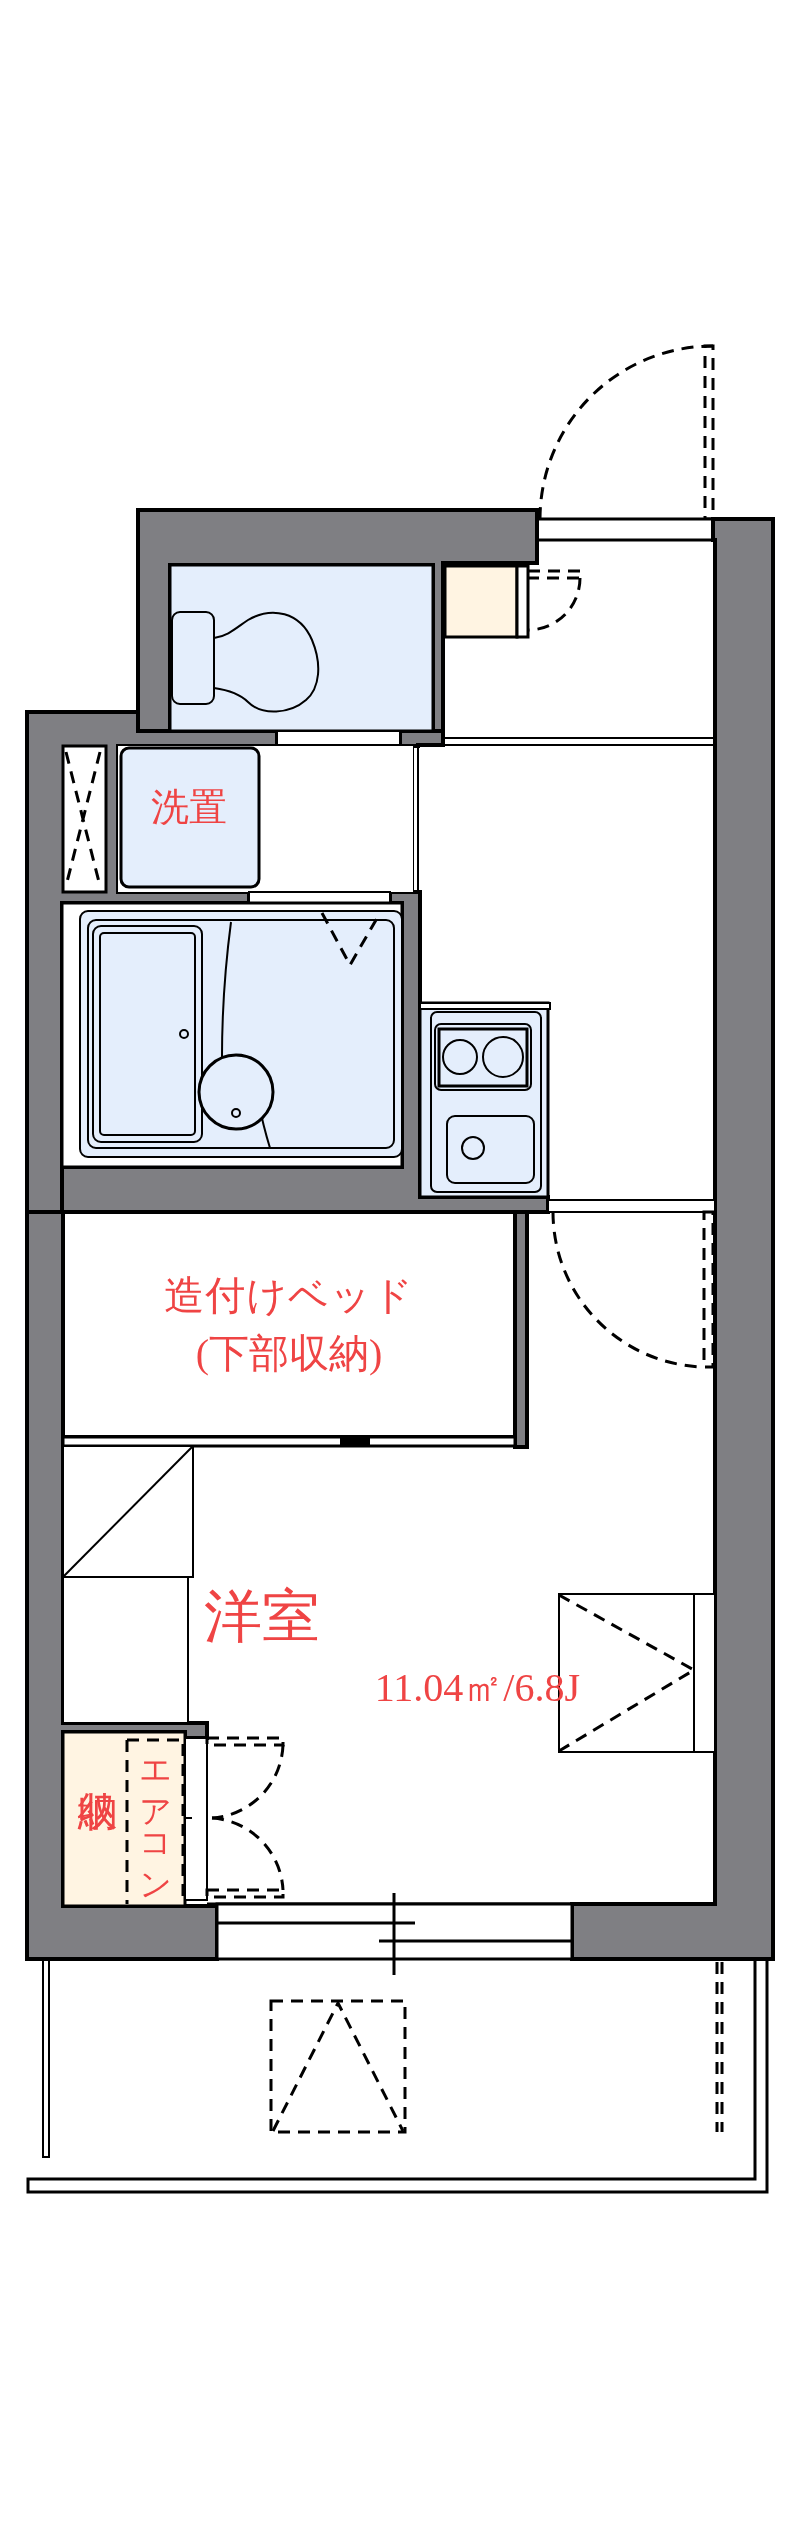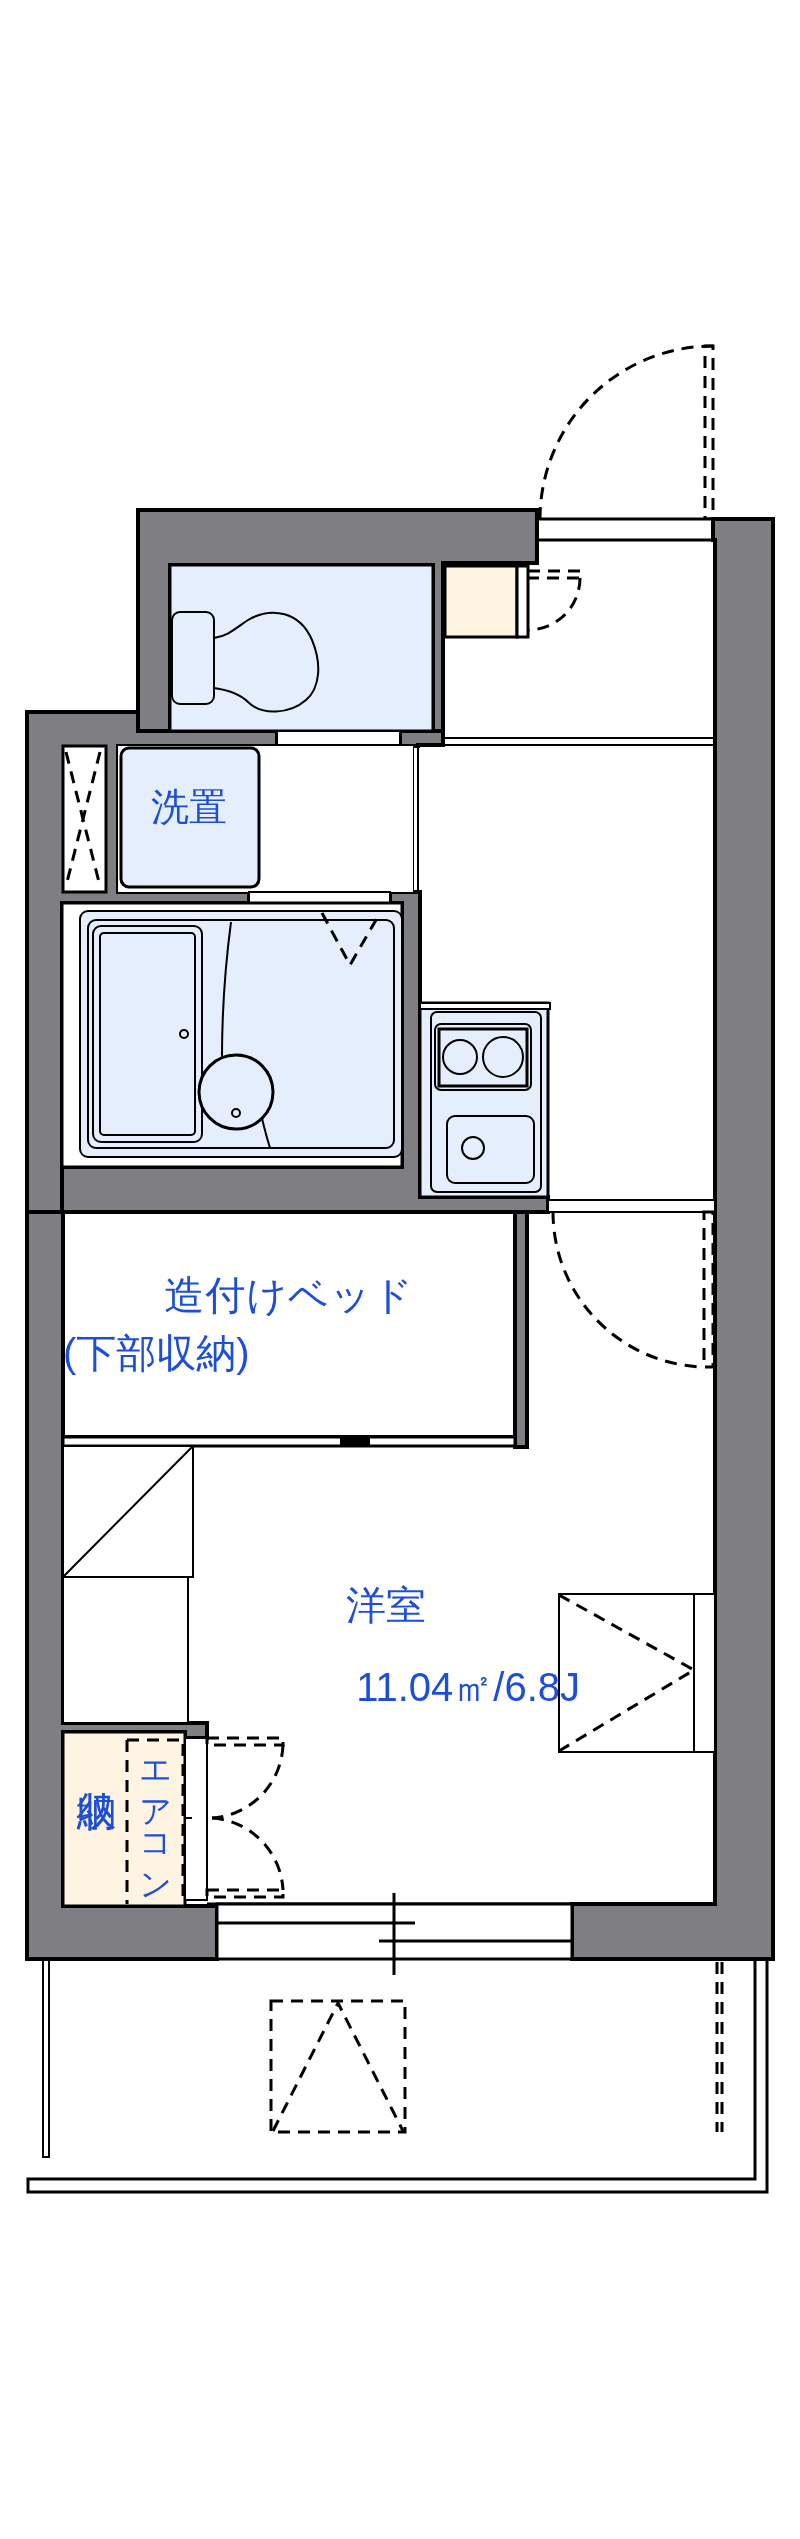--- a/index.html
+++ b/index.html
@@ -5,25 +5,25 @@
   html, body { margin: 0; padding: 0; background: #ffffff; }
   body { width: 800px; height: 2539px; position: relative; overflow: hidden; font-family: "DejaVu Sans", sans-serif; }
   svg.plan { position: absolute; left: 0; top: 0; width: 800px; height: 2539px; }
   .wall { fill: #7f7f83; stroke: #000; stroke-width: 4; stroke-linejoin: miter; }
   .line { stroke: #000; fill: none; stroke-width: 3; }
   .thin { stroke: #000; fill: none; stroke-width: 2; }
   .dash { stroke: #000; fill: none; stroke-width: 3; stroke-dasharray: 12 8; }
   .blue { fill: #e4eefc; stroke: #000; stroke-width: 3; }
   .bluethin { fill: #e4eefc; stroke: #000; stroke-width: 2; }
   .cream { fill: #fff4e2; stroke: #000; stroke-width: 3; }
-  .label { position: absolute; color: #1d4ed8; white-space: nowrap; font-family: Liberation Sans, sans-serif; }
+  .label { position: absolute; color: #ef4444; white-space: nowrap; font-family: Liberation Serif, serif; }
   .lbl-wash { left: 118px; top: 782px; width: 142px; text-align: center; font-size: 38px; }
   .lbl-bed1 { left: 63px; top: 1268px; width: 452px; text-align: center; font-size: 40px; letter-spacing: 1px; }
-  .lbl-bed2 { left: 63px; top: 1326px; width: 452px; font-size: 40px; }
-  .lbl-room { left: 196px; top: 1578px; width: 380px; text-align: center; font-size: 40px; }
+  .lbl-bed2 { left: 63px; top: 1326px; width: 452px; text-align: center; font-size: 40px; }
+  .lbl-room { left: 204px; top: 1578px; width: 380px; text-align: left; font-size: 58px; }
   .lbl-area { left: 200px; top: 1660px; width: 380px; text-align: right; font-size: 40px; }
   .lbl-storage { left: 64px; top: 1760px; width: 62px; font-size: 40px; line-height: 58px; text-align: center; writing-mode: vertical-rl; }
   .lbl-aircon { left: 130px; top: 1742px; width: 52px; font-size: 32px; line-height: 52px; text-align: center; writing-mode: vertical-rl; }
 </style>
 </head>
 <body>
 
 <svg class="plan" viewBox="0 0 800 2539" xmlns="http://www.w3.org/2000/svg">
 
   <g>

